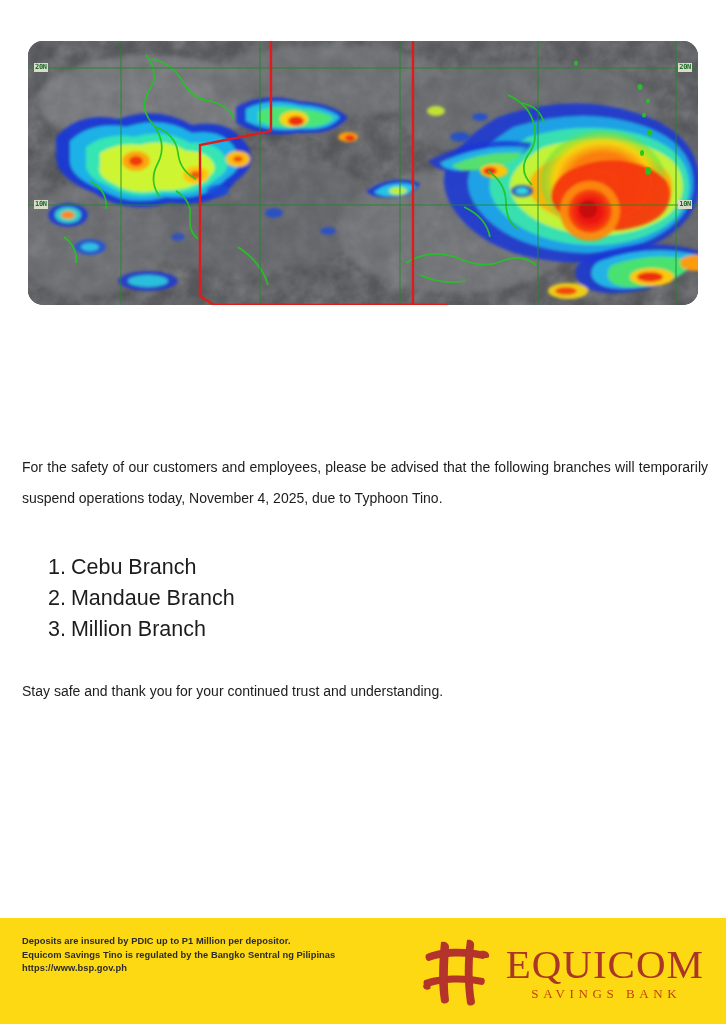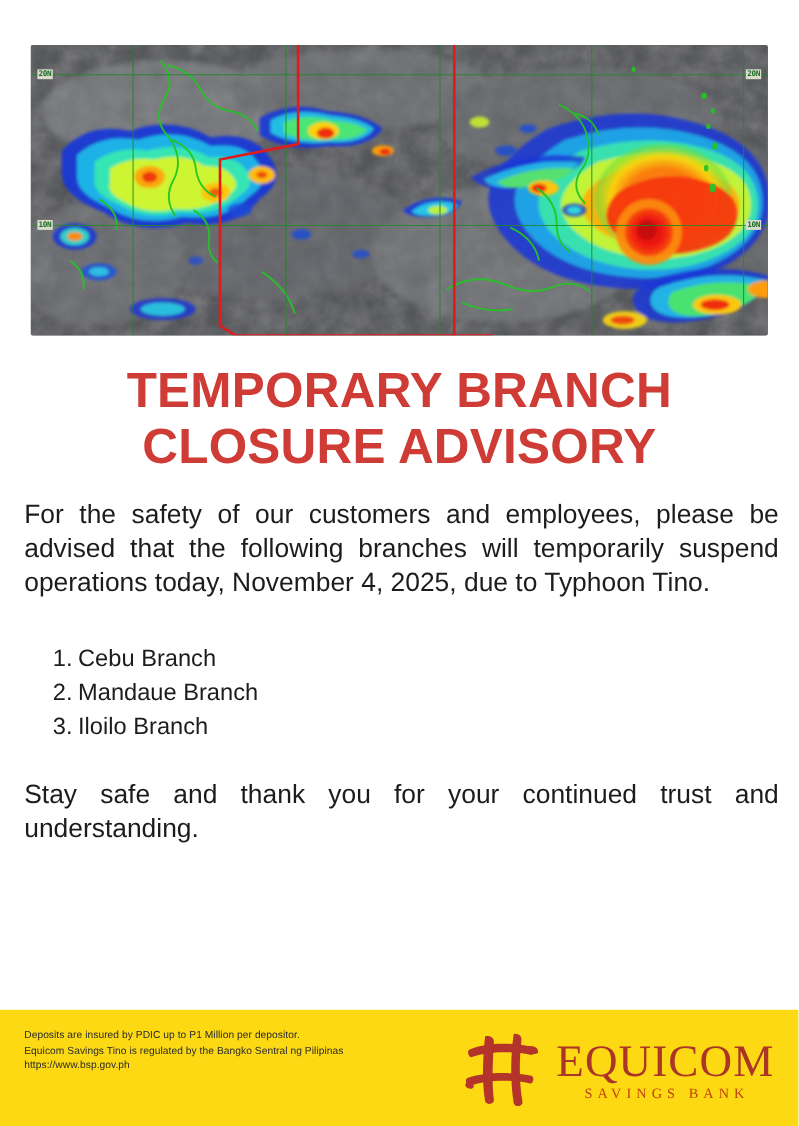--- a/index.html
+++ b/index.html
@@ -19,21 +19,21 @@
     background: #ffffff;
   }
 
   
   .sat-wrap {
     position: absolute;
     left: 28px;
     top: 41px;
     width: 670px;
     height: 264px;
-    border-radius: 2px;
+    border-radius: 15px;
     overflow: hidden;
     background: #4a4a4a;
   }
   .sat-svg { display: block; width: 100%; height: 100%; }
 
   .lat-label {
     position: absolute;
     font-family: "DejaVu Sans Mono", monospace;
     font-size: 7px;
     font-weight: bold;
@@ -67,21 +67,21 @@
   
   .body-area {
     position: absolute;
     left: 22px;
     top: 452px;
     width: 686px;
     color: #1c1c1c;
   }
 
   .para {
-    font-size: 24px;
+    font-size: 14px;
     line-height: 31px;
     text-align: justify;
     text-justify: inter-word;
     color: #1c1c1c;
   }
 
   .para-1 { margin: 0; }
 
   .branch-list {
     list-style: none;
@@ -106,21 +106,21 @@
     width: 726px;
     height: 106px;
     background: #fcd913;
   }
 
   .footer-text {
     position: absolute;
     left: 22px;
     top: 17px;
     font-size: 9.3px;
-    font-weight: normal;
+    font-weight: bold;
     line-height: 13.5px;
     color: #2b2b2b;
     font-family: "Liberation Sans", sans-serif;
     letter-spacing: 0.05px;
   }
   .footer-text div { white-space: nowrap; }
 
   
   .logo {
     position: absolute;
@@ -352,38 +352,34 @@
         <line x1="385" y1="0" x2="385" y2="264"></line>
       </g>
     </svg>
 
     <span class="lat-label lat-20-l">20N</span>
     <span class="lat-label lat-10-l">10N</span>
     <span class="lat-label lat-20-r">20N</span>
     <span class="lat-label lat-10-r">10N</span>
   </div>
 
-  <h1 class="title">
-    <span class="title-line">TEMPORARY BRANCH</span>
-    <span class="title-line">CLOSURE ADVISORY</span>
-  </h1>
 
   <div class="body-area">
 
     <p class="para para-1">For the safety of our customers and employees, please be advised that the following branches will temporarily suspend operations today, November 4, 2025, due to Typhoon Tino.</p>
 
     <ol class="branch-list">
       <li>
         <span class="num">1.</span><span>Cebu Branch</span>
       </li>
       <li>
         <span class="num">2.</span><span>Mandaue Branch</span>
       </li>
       <li>
-        <span class="num">3.</span><span>Iloilo Branch</span>
+        <span class="num">3.</span><span>Million Branch</span>
       </li>
     </ol>
 
 
     <p class="para para-3">Stay safe and thank you for your continued trust and understanding.</p>
   </div>
 
   <div class="footer">
 
     <div class="footer-text">

